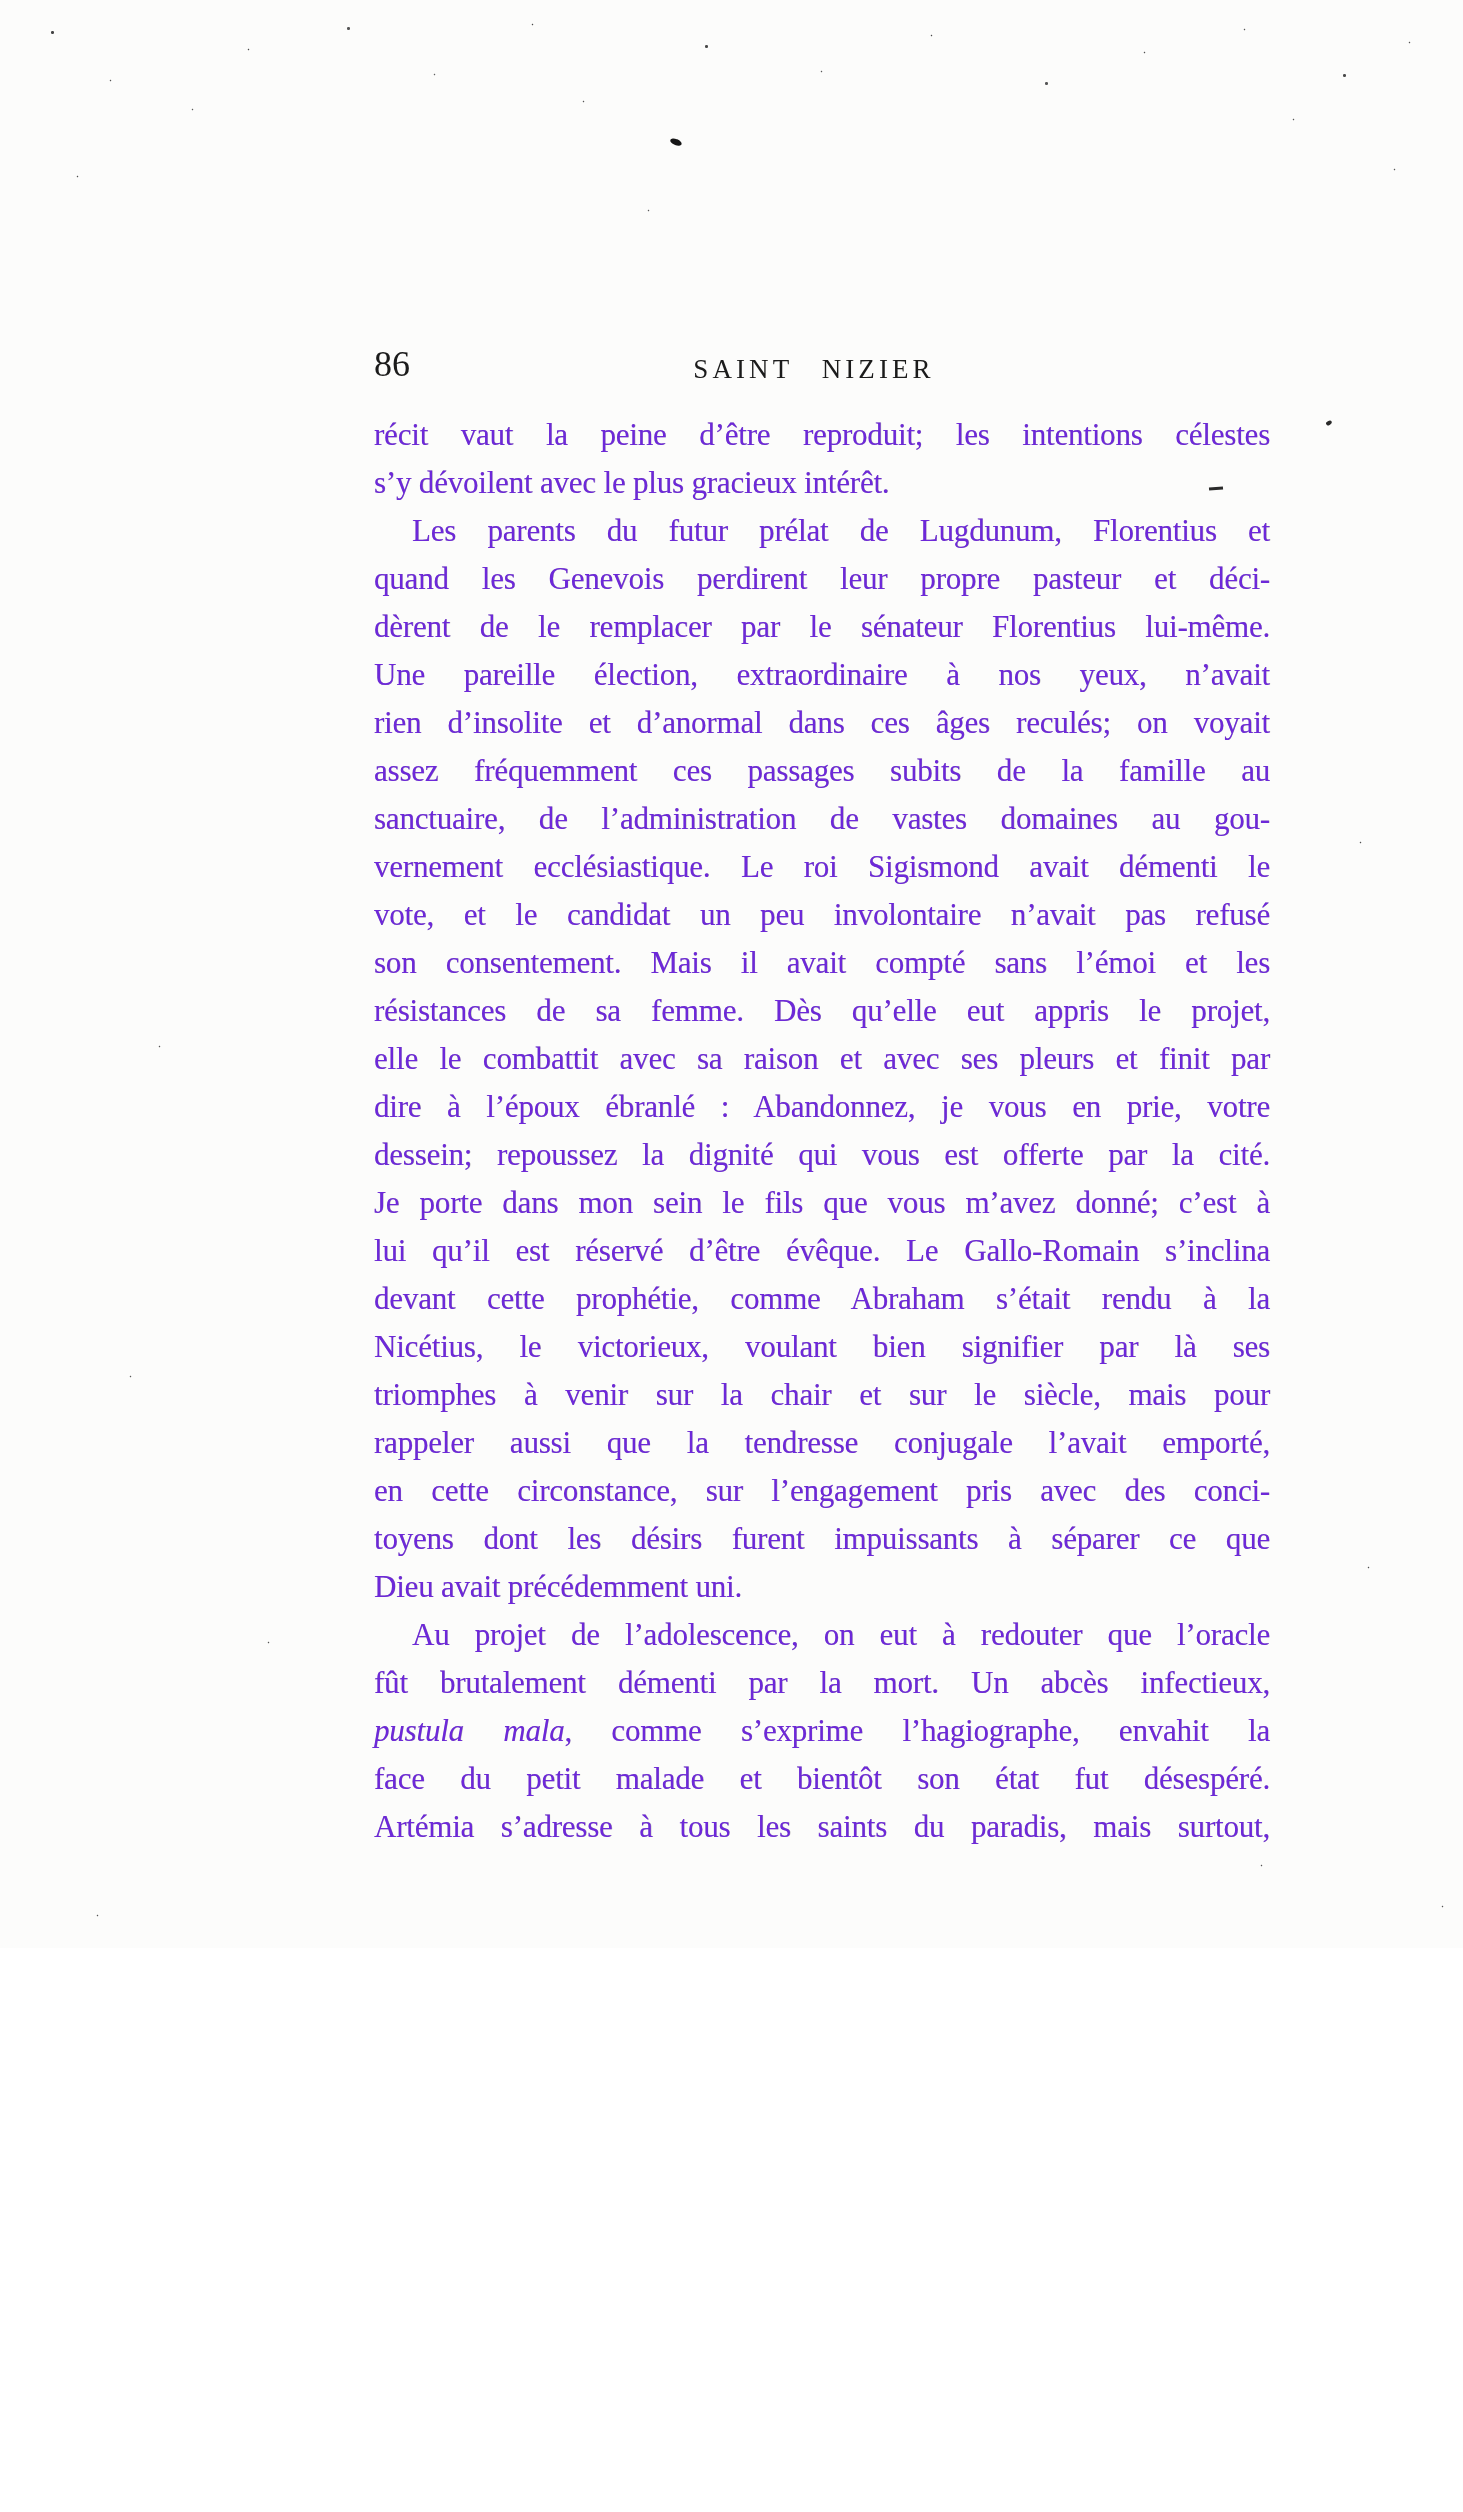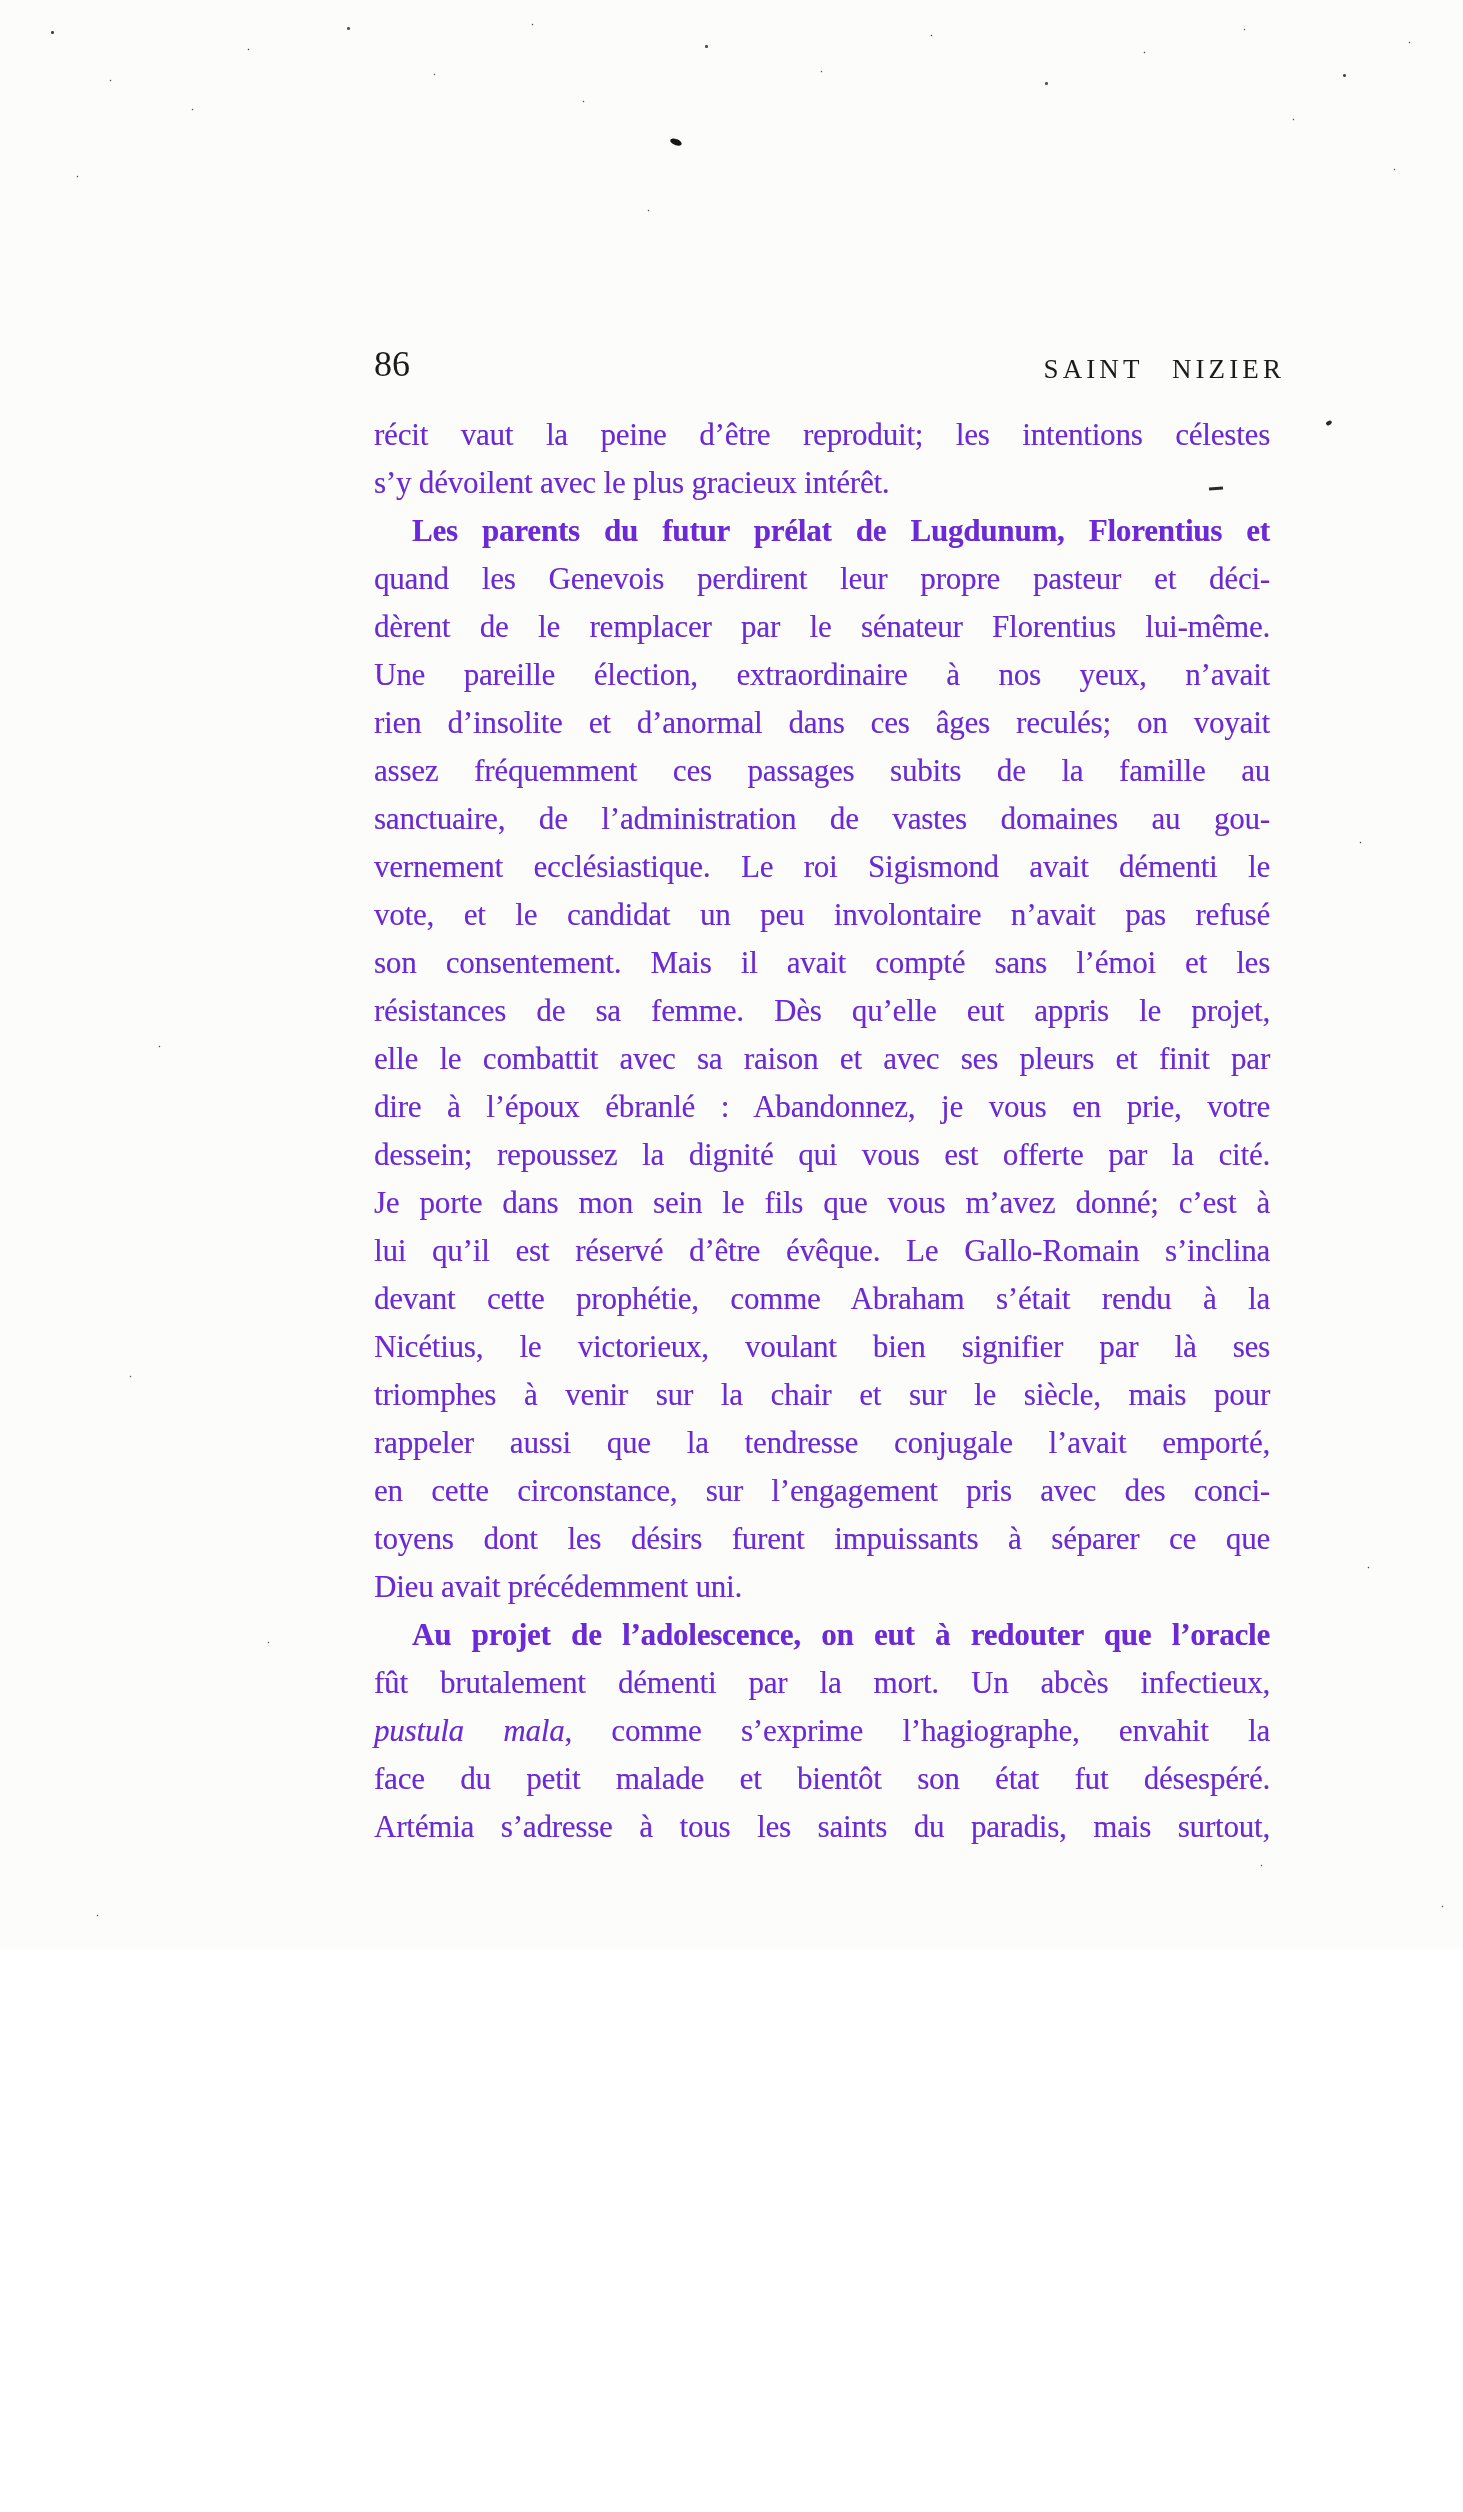--- a/index.html
+++ b/index.html
@@ -19,24 +19,24 @@
   #page-number {
     position: absolute;
     left: 374px;
     top: 344px;
     font-size: 36px;
     line-height: 40px;
     color: #1b1b1b;
   }
   #running-title {
     position: absolute;
-    left: 389px;
+    left: 366px;
     top: 353px;
     width: 896px;
-    text-align: right;
+    text-align: center;
     font-size: 27px;
     line-height: 33px;
     letter-spacing: 4.1px;
     word-spacing: 18px;
     color: #1b1b1b;
   }
   
   #text-column {
     position: absolute;
     left: 374px;
@@ -55,21 +55,20 @@
     text-align: justify;
     text-align-last: justify;
     overflow: visible;
   }
   .line.para-end {
     text-align: center;
     text-align-last: left;
   }
   .line.indent {
     text-indent: 38px;
-    font-weight: bold;
   }
   .italic {
     font-style: italic;
   }
   
   .artifact {
     position: absolute;
     background: #222;
   }
   #ink-blob {

